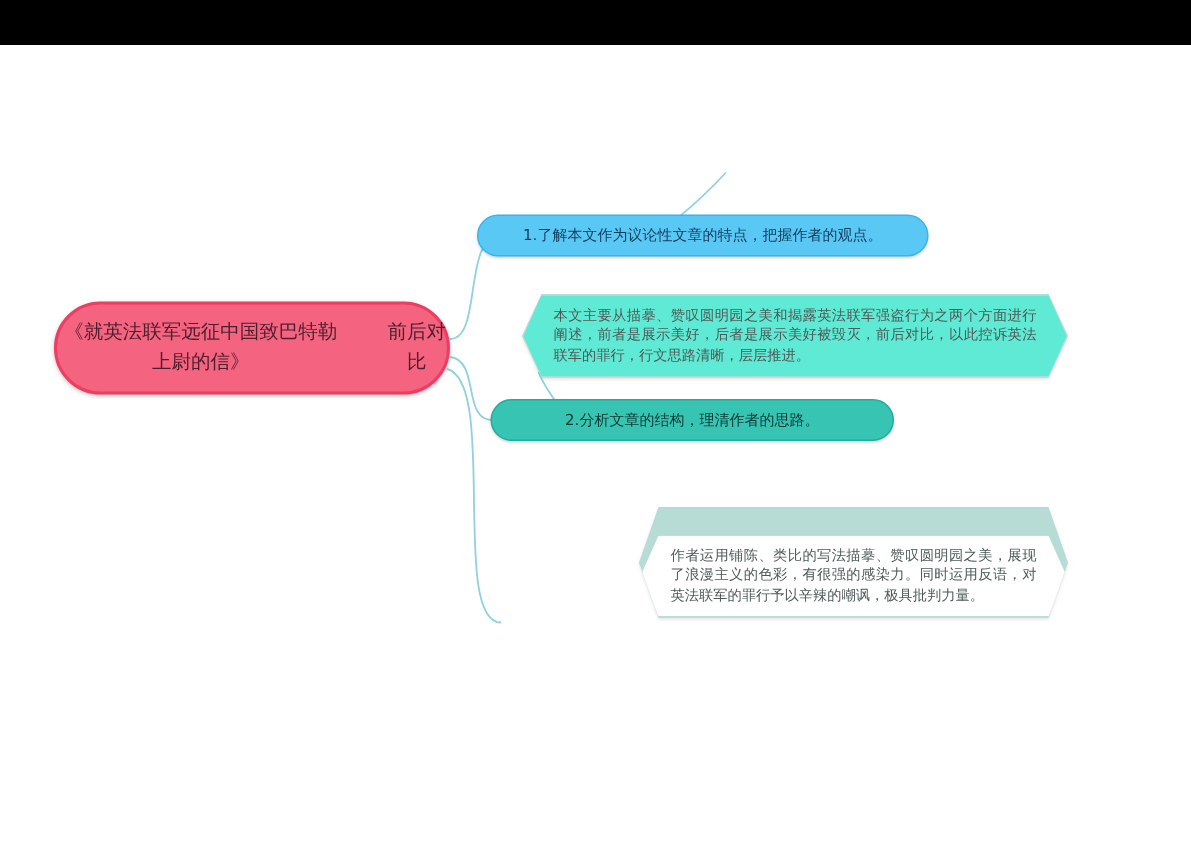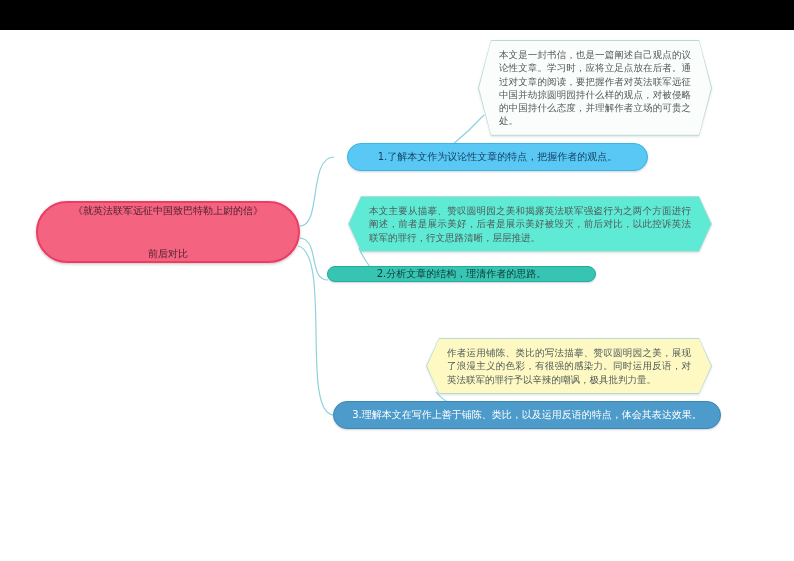--- a/index.html
+++ b/index.html
@@ -25,47 +25,47 @@
   .connectors path { fill: none; stroke-width: 1.2px; }
 
   .root-node {
     position: absolute;
     left: 36px; top: 201px;
     width: 264px; height: 62px;
     box-sizing: border-box;
     border: 2px solid;
     border-radius: 31px;
     display: flex;
-    flex-direction: column;
+    flex-direction: row;
     align-items: center;
     justify-content: center;
     text-align: center;
-    font-size: 10px;
+    font-size: 13px;
     line-height: 1.55;
     z-index: 3;
     box-shadow: 0 1px 3px rgba(0,0,0,.25);
     gap: 28px;
   }
 
   .branch {
     position: absolute;
     box-sizing: border-box;
     border: 1px solid;
     border-radius: 14px;
     display: flex;
     align-items: center;
     justify-content: center;
     font-size: 10px;
     padding: 0 8px;
     white-space: nowrap;
     z-index: 3;
     box-shadow: 0 1px 2px rgba(0,0,0,.18);
   }
-  .branch1 { left: 347px; top: 143px; width: 301px; height: 28px; }
-  .branch2 { left: 327px; top: 266px; width: 269px; height: 16px; }
+  .branch1 { left: 318px; top: 143px; width: 301px; height: 28px; }
+  .branch2 { left: 327px; top: 266px; width: 269px; height: 28px; }
   .branch3 { left: 333px; top: 401px; width: 388px; height: 28px; }
 
   .note {
     position: absolute;
     z-index: 2;
     filter: drop-shadow(0 1px 1px rgba(0,0,0,.12));
   }
   .note1 { left: 478px; top: 40px;  width: 234px; }
   .note2 { left: 348px; top: 196px; width: 364px; }
   .note3 { left: 426px; top: 338px; width: 286px; }
@@ -96,49 +96,39 @@
     <path d="M484,115 C472,128 462,137 451,146" stroke="#8ed2dd"></path>
     <path d="M359,248 C362,256 366,261 370,267" stroke="#8ed2dd"></path>
     <path d="M436,392 C440,397 444,400 449,403" stroke="#8ed2dd"></path>
   </svg>
 
   <div class="root-node" style="background: rgb(244, 99, 127); border-color: rgb(238, 60, 99); color: rgb(76, 31, 46);">
     <div>《就英法联军远征中国致巴特勒上尉的信》</div>
     <div>前后对比</div>
   </div>
 
-  <div class="note note1">
-    <div class="note-shape" style="background: rgb(183, 219, 213);">
-      <div class="note-inner" style="background: rgb(251, 253, 252); color: rgb(79, 90, 88);">
-        <span>本文是一封书信，也是一篇阐述自己观点的议论性文章。学习时，应将立足点放在后者。通过对文章的阅读，要把握作者对英法联军远征中国并劫掠圆明园持什么样的观点，对被侵略的中国持什么态度，并理解作者立场的可贵之处。</span>
-      </div>
-    </div>
-  </div>
 
   <div class="branch branch1" style="background: rgb(90, 200, 245); border-color: rgb(56, 182, 234); color: rgb(18, 62, 94);">
     <span>1.了解本文作为议论性文章的特点，把握作者的观点。</span>
   </div>
 
   <div class="note note2">
     <div class="note-shape" style="background: rgb(183, 219, 213);">
       <div class="note-inner" style="background: #5eead4; color: rgb(79, 90, 88);">
         <span>本文主要从描摹、赞叹圆明园之美和揭露英法联军强盗行为之两个方面进行阐述，前者是展示美好，后者是展示美好被毁灭，前后对比，以此控诉英法联军的罪行，行文思路清晰，层层推进。</span>
       </div>
     </div>
   </div>
 
   <div class="branch branch2" style="background: rgb(55, 196, 179); border-color: rgb(31, 174, 157); color: rgb(12, 58, 52);">
     <span>2.分析文章的结构，理清作者的思路。</span>
   </div>
 
   <div class="note note3">
     <div class="note-shape" style="background: rgb(183, 219, 213);">
-      <div class="note-inner" style="background: #fef9c3; color: rgb(79, 90, 88);">
+      <div class="note-inner" style="background: #ffffff; color: rgb(79, 90, 88); margin-top: 18px;">
         <span>作者运用铺陈、类比的写法描摹、赞叹圆明园之美，展现了浪漫主义的色彩，有很强的感染力。同时运用反语，对英法联军的罪行予以辛辣的嘲讽，极具批判力量。</span>
       </div>
     </div>
   </div>
 
-  <div class="branch branch3" style="background: rgb(76, 155, 202); border-color: rgb(58, 136, 184); color: rgb(255, 255, 255);">
-    <span>3.理解本文在写作上善于铺陈、类比，以及运用反语的特点，体会其表达效果。</span>
-  </div>
 
 </div>
 
 </body></html>

